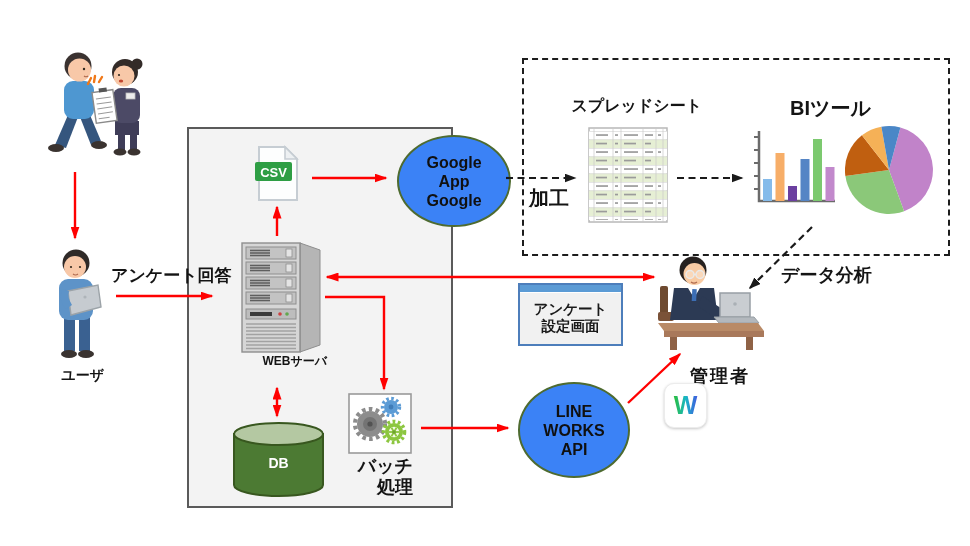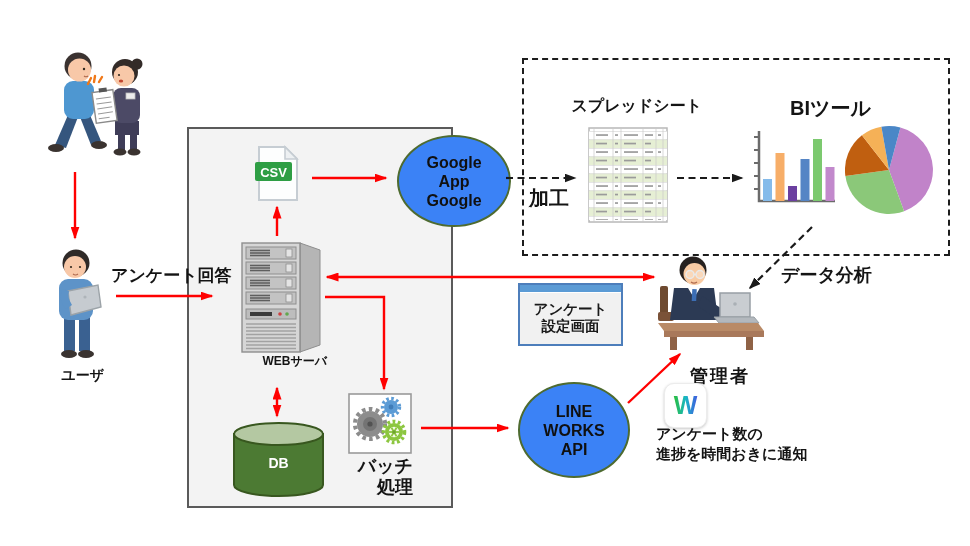--- a/index.html
+++ b/index.html
@@ -293,24 +293,20 @@
         <linearGradient id="wg" x1="0" y1="0" x2="1" y2="0">
           <stop offset="0" stop-color="#2BBE38"></stop>
           <stop offset="0.5" stop-color="#18B7C6"></stop>
           <stop offset="1" stop-color="#4257E0"></stop>
         </linearGradient>
       </defs>
       <text x="18.5" y="28" text-anchor="middle" font-size="25" font-weight="bold" fill="url(#wg)">W</text>
     </svg>
   </div>
 
-  <div class="lbl notify" style="left:656px;top:424px;font-size:15px;line-height:20px">
-    <span>アンケート数の</span>
-    <span>進捗を時間おきに通知</span>
-  </div>
 
   <svg class="arrows" width="970" height="546" viewBox="0 0 970 546">
     <defs>
       <marker id="mR" markerWidth="13" markerHeight="9" refX="11.5" refY="4.5" orient="auto" markerUnits="userSpaceOnUse">
         <path d="M0,0 L13,4.5 L0,9 Z" fill="#FF0000"></path>
       </marker>
       <marker id="mB" markerWidth="12" markerHeight="9" refX="10.5" refY="4.5" orient="auto" markerUnits="userSpaceOnUse">
         <path d="M0,0 L12,4.5 L0,9 Z" fill="#1a1a1a"></path>
       </marker>
     </defs>

